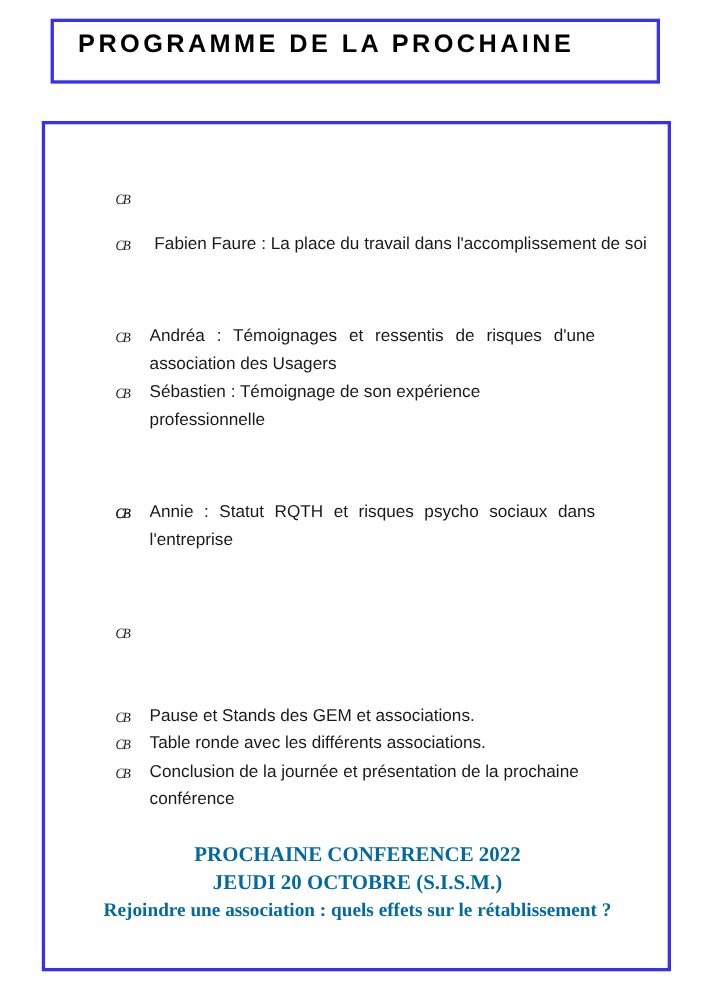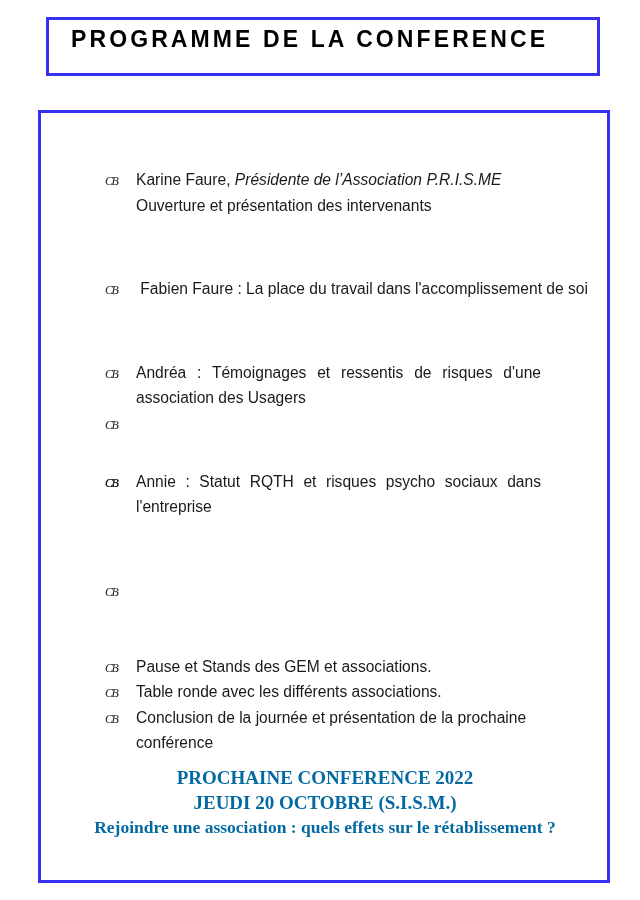--- a/index.html
+++ b/index.html
@@ -133,30 +133,29 @@
   .footer-line.small {
     font-size: 17.5px;
   }
 </style>
 </head>
 <body>
 
 <div class="page">
 
   <div class="title-box">
-    <span class="title-text">PROGRAMME DE LA CONFERENCE</span>
+    <span class="title-text">PROGRAMME DE LA PROCHAINE</span>
   </div>
 
   <div class="content-box">
     <div class="content-inner">
 
       <div class="prog-group">
         <div class="item nojustify">
           <span class="bullet">CB</span>
-          <span class="item-text"><span>Karine Faure, </span><em>Présidente de l’Association P.R.I.S.ME</em><br><span>Ouverture et présentation des intervenants</span></span>
         </div>
       </div>
 
       <div class="gap-md"></div>
 
       <div class="prog-group">
         <div class="item">
           <span class="bullet">CB</span>
           <span class="item-text lead-space"> Fabien Faure : La place du travail dans l'accomplissement de soi</span>
         </div>
@@ -164,20 +163,21 @@
 
       <div class="gap-md"></div>
 
       <div class="prog-group">
         <div class="item">
           <span class="bullet">CB</span>
           <span class="item-text">Andréa : Témoignages et ressentis de risques d'une association des Usagers</span>
         </div>
         <div class="item nojustify">
           <span class="bullet">CB</span>
+          <span class="item-text">Sébastien : Témoignage de son expérience professionnelle</span>
         </div>
       </div>
 
       <div class="gap-md"></div>
 
       <div class="prog-group">
         <div class="item">
           <span class="bullet">CB</span>
         </div>
         <div class="item">

